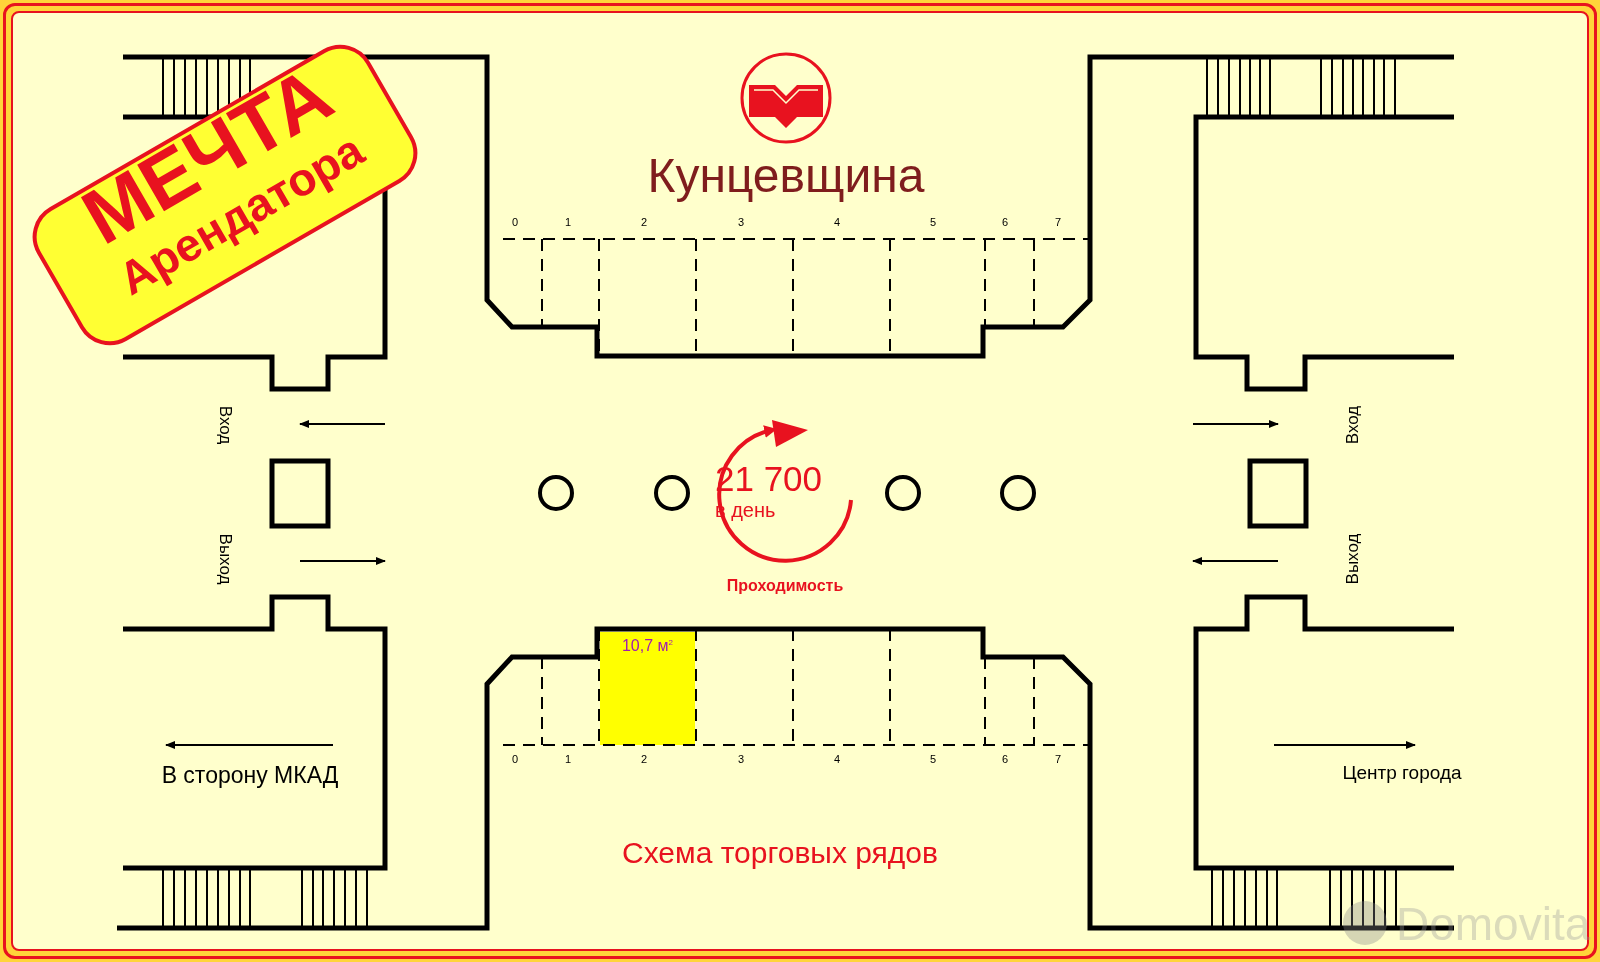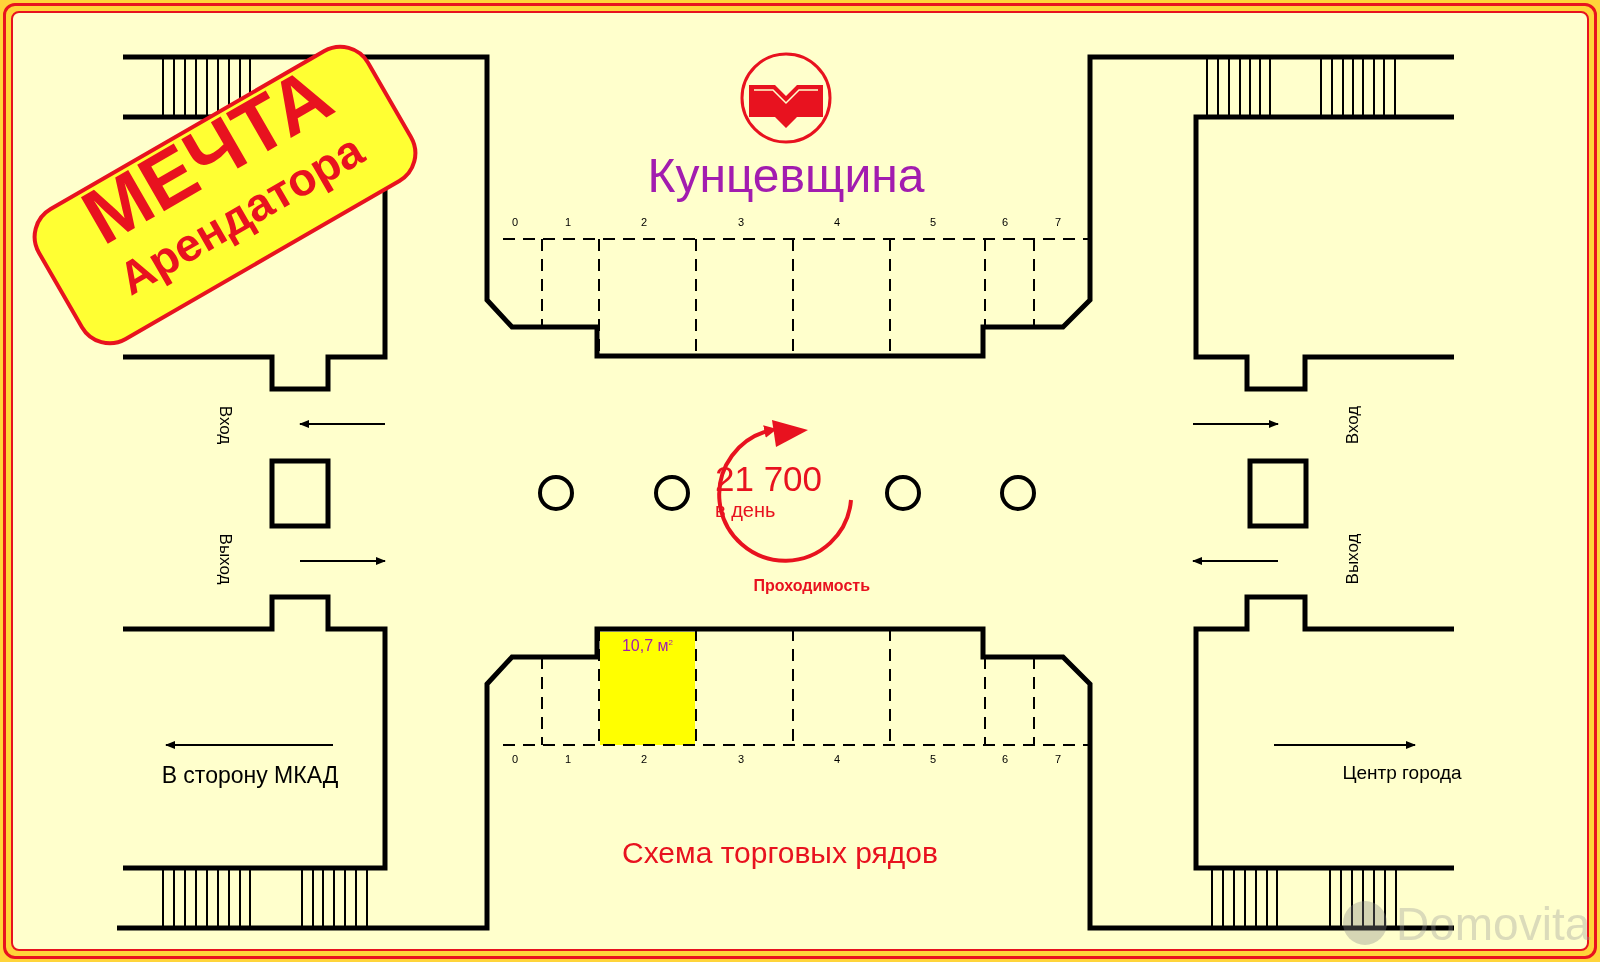--- a/index.html
+++ b/index.html
@@ -168,21 +168,21 @@
     <circle cx="1365" cy="923" r="22" fill="#888"></circle>
     <text x="1396" y="940" font-size="46" font-family="Liberation Sans, sans-serif" fill="#999">Domovita</text>
   </g>
 </svg>
 
 <div style="position:absolute; left:40px; top:110px; width:380px; height:170px; transform:rotate(-30deg); transform-origin:190px 85px; text-align:center; color:#e8121f; font-weight:bold; font-family:'Liberation Sans', sans-serif;">
   <div style="font-size:78px; line-height:86px; margin-top:-4px;">МЕЧТА</div>
   <div style="font-size:46px; line-height:50px;">Арендатора</div>
 </div>
 
-<div style="position:absolute; left:600px; top:148px; width:372px; text-align:center; color:#a21caf; font-size:48px; font-family:'Liberation Sans', sans-serif;">Кунцевщина</div>
+<div style="position:absolute; left:600px; top:148px; width:372px; text-align:center; color:#7f1d1d; font-size:48px; font-family:'Liberation Sans', sans-serif;">Кунцевщина</div>
 
 <div style="position:absolute; top:216px; left:0; width:1600px; height:16px; font-size:11px; font-family:'Liberation Sans', sans-serif; color:#000;">
   <span style="position:absolute; left:512px;">0</span>
   <span style="position:absolute; left:565px;">1</span>
   <span style="position:absolute; left:641px;">2</span>
   <span style="position:absolute; left:738px;">3</span>
   <span style="position:absolute; left:834px;">4</span>
   <span style="position:absolute; left:930px;">5</span>
   <span style="position:absolute; left:1002px;">6</span>
   <span style="position:absolute; left:1055px;">7</span>
@@ -200,21 +200,21 @@
 </div>
 
 <div style="position:absolute; left:600px; top:637px; width:95px; text-align:center; font-size:16px; font-family:'Liberation Sans', sans-serif; color:#a21caf;">
   <span>10,7 м</span><sup style="font-size:8px;">2</sup>
 </div>
 
 <div style="position:absolute; left:715px; top:460px; width:140px; text-align:left; color:#e8121f; font-weight:normal; font-family:'Liberation Sans', sans-serif;">
   <div style="font-size:35px; line-height:38px;">21 700</div>
   <div style="font-size:20px; line-height:24px;">в день</div>
 </div>
-<div style="position:absolute; left:700px; top:577px; width:170px; text-align:right; color:#e8121f; font-weight:bold; font-size:16px; font-family:'Liberation Sans', sans-serif;">Проходимость</div>
+<div style="position:absolute; left:700px; top:577px; width:170px; text-align:center; color:#e8121f; font-weight:bold; font-size:16px; font-family:'Liberation Sans', sans-serif;">Проходимость</div>
 
 <div style="position:absolute; left:195px; top:415px; width:60px; text-align:center; font-size:17px; font-family:'Liberation Sans', sans-serif; color:#000; transform:rotate(90deg); transform-origin:30px 10px;">Вход</div>
 <div style="position:absolute; left:189px; top:549px; width:72px; text-align:center; font-size:17px; font-family:'Liberation Sans', sans-serif; color:#000; transform:rotate(90deg); transform-origin:36px 10px;">Выход</div>
 
 <div style="position:absolute; left:1323px; top:415px; width:60px; text-align:center; font-size:17px; font-family:'Liberation Sans', sans-serif; color:#000; transform:rotate(-90deg); transform-origin:30px 10px;">Вход</div>
 <div style="position:absolute; left:1317px; top:549px; width:72px; text-align:center; font-size:17px; font-family:'Liberation Sans', sans-serif; color:#000; transform:rotate(-90deg); transform-origin:36px 10px;">Выход</div>
 
 <div style="position:absolute; left:150px; top:762px; width:200px; text-align:center; font-size:23px; font-family:'Liberation Sans', sans-serif; color:#000;">В сторону МКАД</div>
 <div style="position:absolute; left:1317px; top:762px; width:170px; text-align:center; font-size:19px; font-family:'Liberation Sans', sans-serif; color:#000;">Центр города</div>
 

